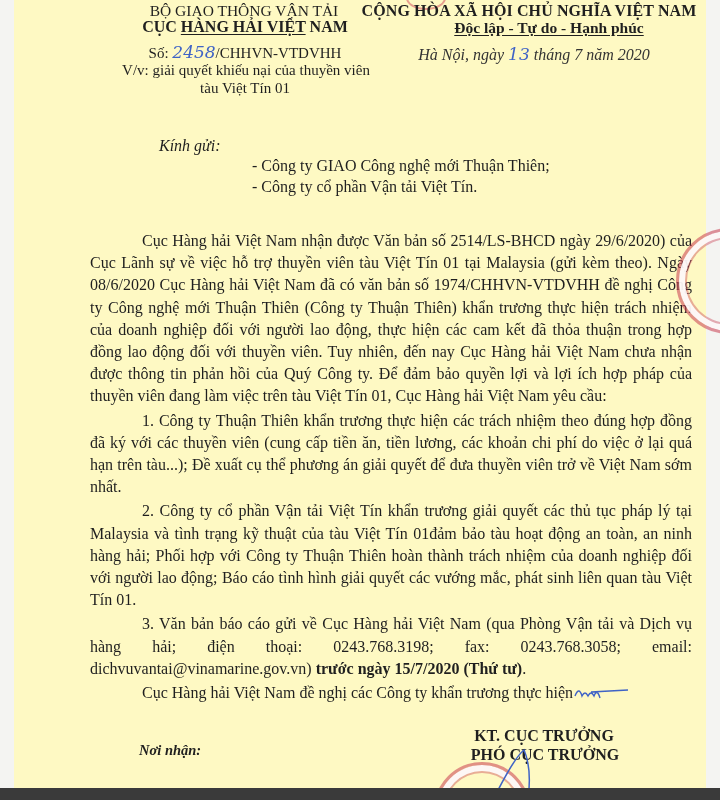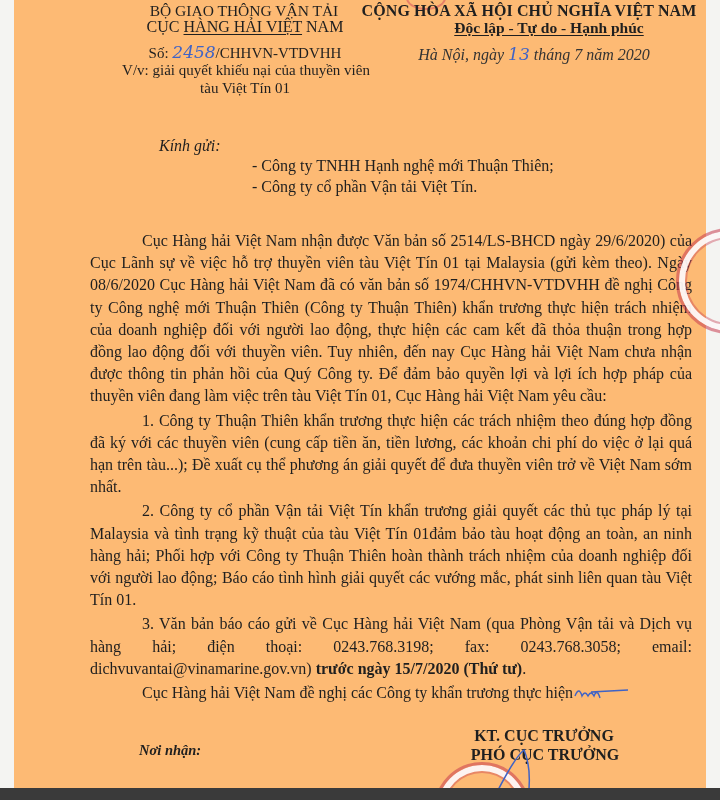--- a/index.html
+++ b/index.html
@@ -4,26 +4,26 @@
 <style>
   html, body { margin: 0; padding: 0; }
   body {
     width: 720px; height: 800px; overflow: hidden; position: relative;
     background: #f4f4f2;
     font-family: "Liberation Serif", "DejaVu Serif", serif;
     color: #1f1f1f;
   }
   .page {
     position: absolute; left: 14px; top: 0; width: 692px; height: 800px;
-    background: #fdba74;
+    background: #fef9c3;
   }
   .abs { position: absolute; white-space: nowrap; }
   .ctr { text-align: center; }
   .hdr-left-1 { left: 120px; top: 2px; width: 220px; font-size: 15.5px; }
-  .hdr-left-2 { left: 106px; top: 18px; width: 250px; font-size: 16px; font-weight: normal; text-align: center; }
+  .hdr-left-2 { left: 106px; top: 18px; width: 250px; font-size: 16px; font-weight: bold; text-align: center; }
   .hdr-left-2 .ul { text-decoration: underline; text-underline-offset: 2px; }
   .hdr-left-3 { left: 106px; top: 42px; width: 250px; font-size: 15px; }
   .hdr-left-4 { left: 92px; top: 62px; width: 280px; font-size: 15px; }
   .hdr-left-5 { left: 106px; top: 80px; width: 250px; font-size: 15px; }
   .handwrite { color: #3f63c6; font-family: "DejaVu Serif", serif; font-style: italic; font-size: 17px; }
   .hdr-right-1 { left: 330px; top: 2px; width: 370px; font-size: 16px; font-weight: bold; letter-spacing: 0.1px; }
   .hdr-right-2 { left: 330px; top: 19px; width: 370px; font-size: 15.5px; font-weight: bold; }
   .hdr-right-2 span { text-decoration: underline; text-underline-offset: 2px; margin-left: 40px; }
   .hdr-right-3 { left: 360px; top: 44px; width: 320px; font-size: 16px; font-style: italic; color: #333; }
   .kinh-gui { left: 145px; top: 137px; font-size: 16px; font-style: italic; }
@@ -59,21 +59,21 @@
   <div class="abs ctr hdr-left-5">tàu Việt Tín 01</div>
 
   <div class="stamp-top"></div>
   <div class="abs ctr hdr-right-1">CỘNG HÒA XÃ HỘI CHỦ NGHĨA VIỆT NAM</div>
   <div class="abs ctr hdr-right-2"><span>Độc lập - Tự do - Hạnh phúc</span></div>
   <div class="abs ctr hdr-right-3">
     <span>Hà Nội, ngày </span><span class="handwrite">13</span><span> tháng 7 năm 2020</span>
   </div>
 
   <div class="abs kinh-gui">Kính gửi:</div>
-  <div class="abs recip" style="top:157px">- Công ty TNHH Hạnh nghệ mới Thuận Thiên;</div>
+  <div class="abs recip" style="top:157px">- Công ty GIAO Công nghệ mới Thuận Thiên;</div>
   <div class="abs recip" style="top:178px">- Công ty cổ phần Vận tải Việt Tín.</div>
 
   <div class="body-text" style="top:228px">
     <p class="indent">Cục Hàng hải Việt Nam nhận được Văn bản số 2514/LS-BHCD ngày 29/6/2020) của Cục Lãnh sự về việc hỗ trợ thuyền viên tàu Việt Tín 01 tại Malaysia (gửi kèm theo). Ngày 08/6/2020 Cục Hàng hải Việt Nam đã có văn bản số 1974/CHHVN-VTDVHH đề nghị Công ty Công nghệ mới Thuận Thiên (Công ty Thuận Thiên) khẩn trương thực hiện trách nhiệm của doanh nghiệp đối với người lao động, thực hiện các cam kết đã thỏa thuận trong hợp đồng lao động đối với thuyền viên. Tuy nhiên, đến nay Cục Hàng hải Việt Nam chưa nhận được thông tin phản hồi của Quý Công ty. Để đảm bảo quyền lợi và lợi ích hợp pháp của thuyền viên đang làm việc trên tàu Việt Tín 01, Cục Hàng hải Việt Nam yêu cầu:</p>
     <p class="indent">1. Công ty Thuận Thiên khẩn trương thực hiện các trách nhiệm theo đúng hợp đồng đã ký với các thuyền viên (cung cấp tiền ăn, tiền lương, các khoản chi phí do việc ở lại quá hạn trên tàu...); Đề xuất cụ thể phương án giải quyết để đưa thuyền viên trở về Việt Nam sớm nhất.</p>
     <p class="indent">2. Công ty cổ phần Vận tải Việt Tín khẩn trương giải quyết các thủ tục pháp lý tại Malaysia và tình trạng kỹ thuật của tàu Việt Tín 01đảm bảo tàu hoạt động an toàn, an ninh hàng hải; Phối hợp với Công ty Thuận Thiên hoàn thành trách nhiệm của doanh nghiệp đối với người lao động; Báo cáo tình hình giải quyết các vướng mắc, phát sinh liên quan tàu Việt Tín 01.</p>
     <p class="indent"><span>3. Văn bản báo cáo gửi về Cục Hàng hải Việt Nam (qua Phòng Vận tải và Dịch vụ hàng hải; điện thoại: 0243.768.3198; fax: 0243.768.3058; email: dichvuvantai@vinamarine.gov.vn) </span><span class="bold">trước ngày 15/7/2020 (Thứ tư)</span><span>.</span></p>
     <p class="indent"><span>Cục Hàng hải Việt Nam đề nghị các Công ty khẩn trương thực hiện</span><svg width="60" height="16" viewBox="0 0 60 16" style="vertical-align:-2px">
           <path d="M2 12 Q6 2 9 12 Q12 6 15 12 Q18 6 21 12 Q24 4 27 14 M18 8 L55 6" stroke="#3f63c6" stroke-width="1.4" fill="none"></path>
         </svg></p>

